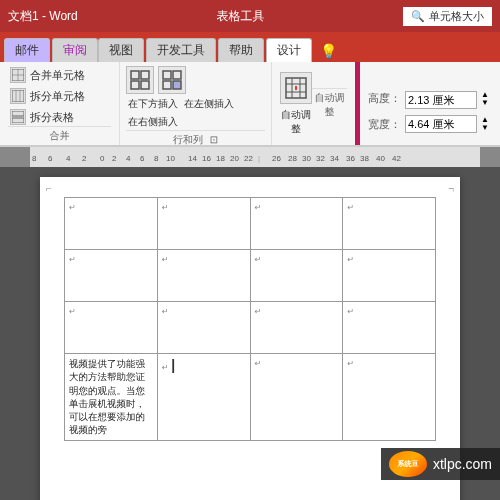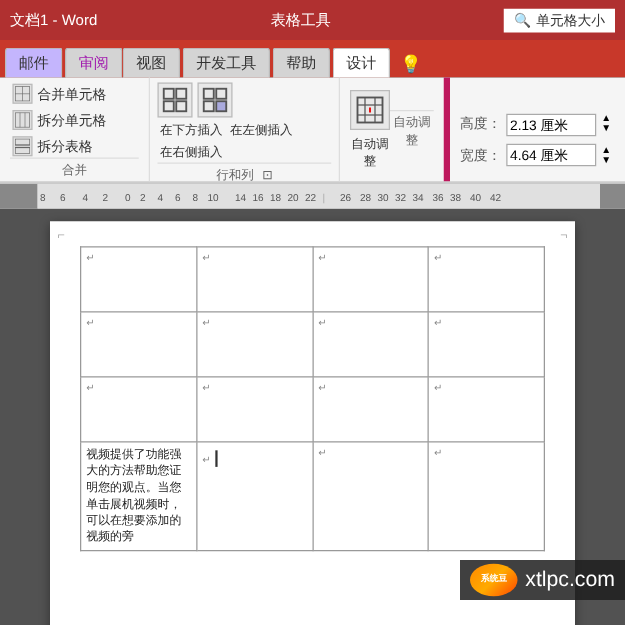--- a/index.html
+++ b/index.html
@@ -336,14 +336,14 @@
       </tr>
     </tbody>
       </table>
   </div>
 </div>
 
 <div style="position:absolute;bottom:20px;right:0;background:rgba(30,30,30,0.85);display:flex;align-items:center;padding:3px 8px;gap:6px;z-index:10;">
   <div style="width:38px;height:26px;background:linear-gradient(135deg,#f80,#fa0,#f40);border-radius:50%;display:flex;align-items:center;justify-content:center;font-size:7px;font-weight:bold;color:white;text-align:center;line-height:1.1;">
     <span>系统豆</span>
   </div>
-  <span style="color:white;font-size:17px;">xtlpc.com</span>
+  <span style="color:white;font-size:14px;">xtlpc.com</span>
 </div>
 
 </body></html>

